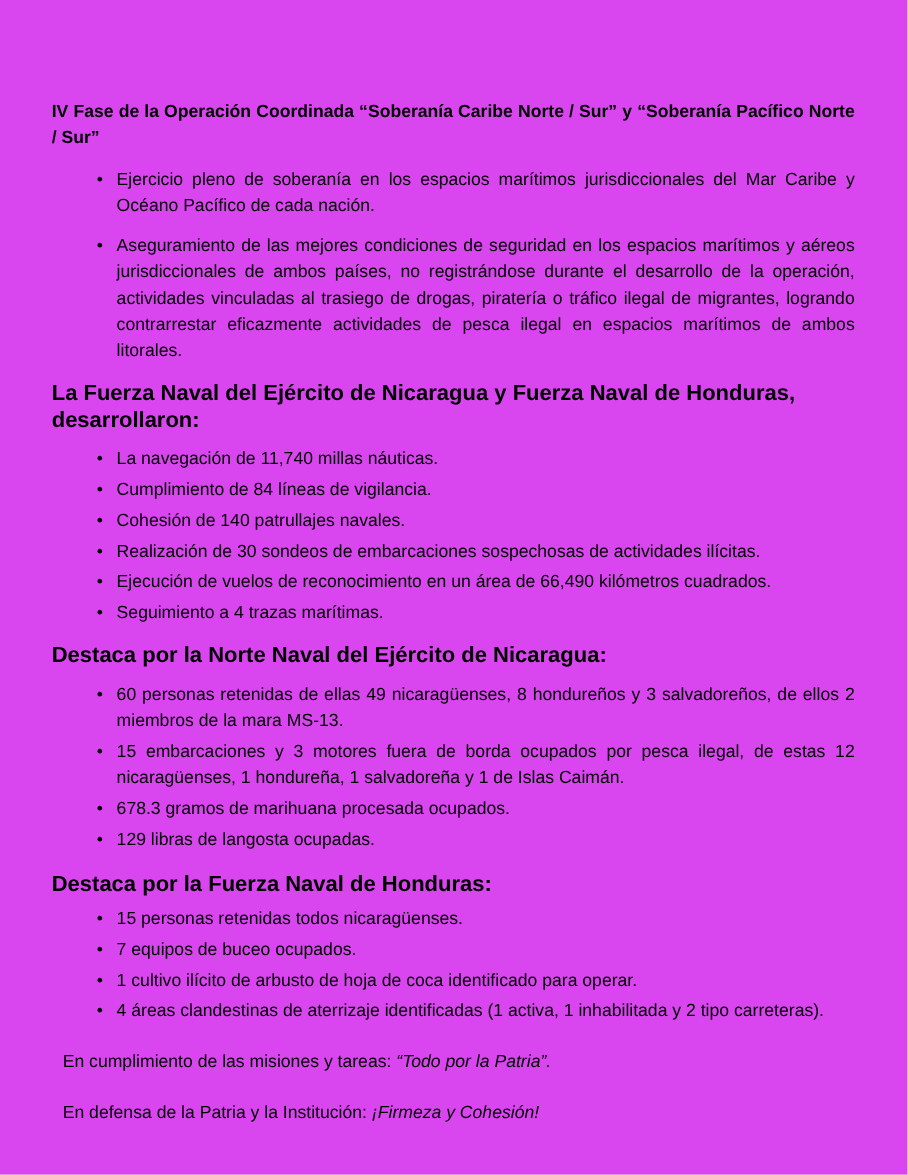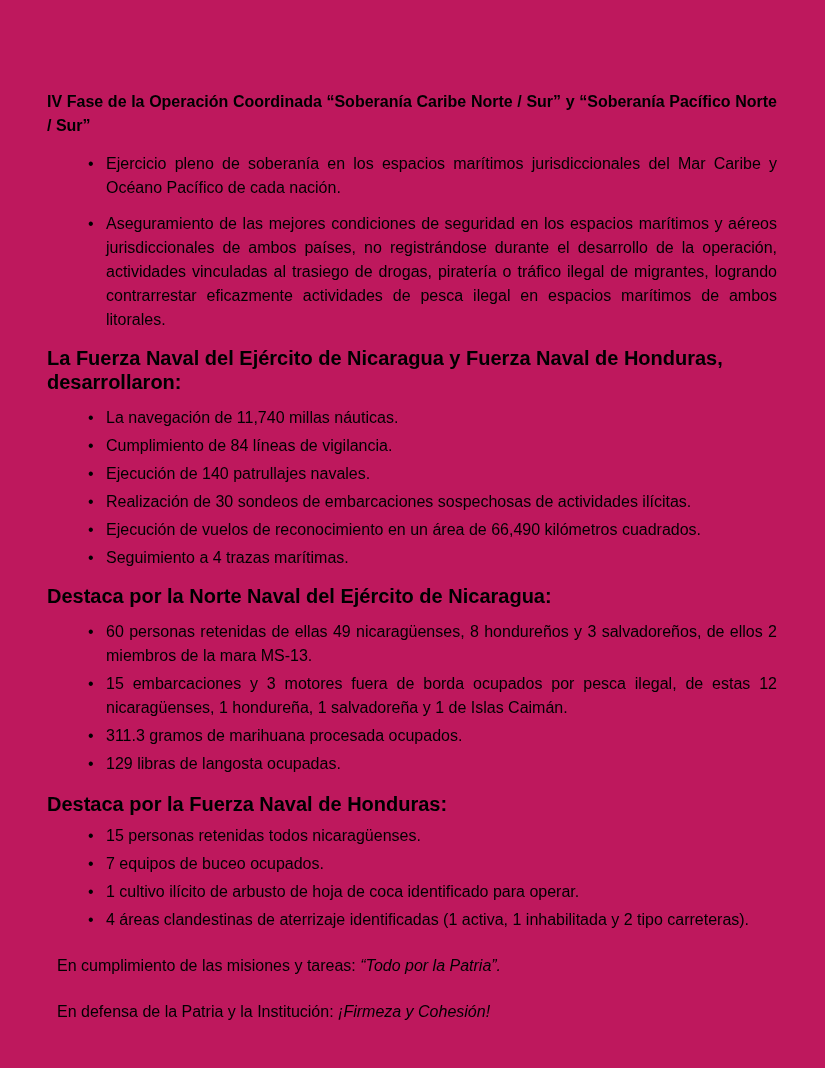--- a/index.html
+++ b/index.html
@@ -4,21 +4,21 @@
 <style>
   html, body {
     margin: 0;
     padding: 0;
     background: #ffffff;
   }
   .page {
     position: relative;
     width: 825px;
     height: 1068px;
-    background: #be185d;
+    background: #d946ef;
     color: #000000;
     font-family: "Liberation Sans", "DejaVu Sans", sans-serif;
     font-size: 16px;
     line-height: 24px;
     box-sizing: border-box;
     padding: 90px 48px 0 47px;
     overflow: hidden;
   }
   .doc-title {
     font-size: 16px;
@@ -72,32 +72,32 @@
   <ul class="bullets">
       <li><span class="">Ejercicio pleno de soberanía en los espacios marítimos jurisdiccionales del Mar Caribe y Océano Pacífico de cada nación.</span></li>
       <li><span class="">Aseguramiento de las mejores condiciones de seguridad en los espacios marítimos y aéreos jurisdiccionales de ambos países, no registrándose durante el desarrollo de la operación, actividades vinculadas al trasiego de drogas, piratería o tráfico ilegal de migrantes, logrando contrarrestar eficazmente actividades de pesca ilegal en espacios marítimos de ambos litorales.</span></li>
     </ul>
 
   <h2 class="section-heading">La Fuerza Naval del Ejército de Nicaragua y Fuerza Naval de Honduras, desarrollaron:</h2>
 
   <ul class="bullets dense">
       <li><span class="">La navegación de </span><span class="b ">11,740</span><span class=""> millas náuticas.</span></li>
       <li><span class="">Cumplimiento de </span><span class="b ">84</span><span class=""> líneas de vigilancia.</span></li>
-      <li><span class="">Ejecución de </span><span class="b ">140</span><span class=""> patrullajes navales.</span></li>
+      <li><span class="">Cohesión de </span><span class="b ">140</span><span class=""> patrullajes navales.</span></li>
       <li><span class="">Realización de </span><span class="b ">30</span><span class=""> sondeos de embarcaciones sospechosas de actividades ilícitas.</span></li>
       <li><span class="">Ejecución de vuelos de reconocimiento en un área de </span><span class="b ">66,490</span><span class=""> kilómetros cuadrados.</span></li>
       <li><span class="">Seguimiento a </span><span class="b ">4</span><span class=""> trazas marítimas.</span></li>
     </ul>
 
   <h2 class="section-heading">Destaca por la Norte Naval del Ejército de Nicaragua:</h2>
 
   <ul class="bullets dense">
       <li><span class="b ">60</span><span class=""> personas retenidas de ellas </span><span class="b ">49</span><span class=""> nicaragüenses, </span><span class="b ">8</span><span class=""> hondureños y </span><span class="b ">3</span><span class=""> salvadoreños, de ellos </span><span class="b ">2</span><span class=""> miembros de la mara MS-13.</span></li>
       <li><span class="b ">15</span><span class=""> embarcaciones y </span><span class="b ">3</span><span class=""> motores fuera de borda ocupados por pesca ilegal, de estas </span><span class="b ">12</span><span class=""> nicaragüenses, </span><span class="b ">1</span><span class=""> hondureña, </span><span class="b ">1</span><span class=""> salvadoreña y </span><span class="b ">1</span><span class=""> de Islas Caimán.</span></li>
-      <li><span class="b ">311.3</span><span class=""> gramos de marihuana procesada ocupados.</span></li>
+      <li><span class="b ">678.3</span><span class=""> gramos de marihuana procesada ocupados.</span></li>
       <li><span class="b ">129</span><span class=""> libras de langosta ocupadas.</span></li>
     </ul>
 
   <h2 class="section-heading" style="margin-bottom:8px;margin-top:16px;">Destaca por la Fuerza Naval de Honduras:</h2>
 
   <ul class="bullets dense">
       <li><span class="b ">15</span><span class=""> personas retenidas todos nicaragüenses.</span></li>
       <li><span class="b ">7</span><span class=""> equipos de buceo ocupados.</span></li>
       <li><span class="b ">1</span><span class=""> cultivo ilícito de arbusto de hoja de coca identificado para operar.</span></li>
       <li><span class="b ">4</span><span class=""> áreas clandestinas de aterrizaje identificadas (</span><span class="b ">1</span><span class=""> activa, </span><span class="b ">1</span><span class=""> inhabilitada y </span><span class="b ">2</span><span class=""> tipo carreteras).</span></li>

